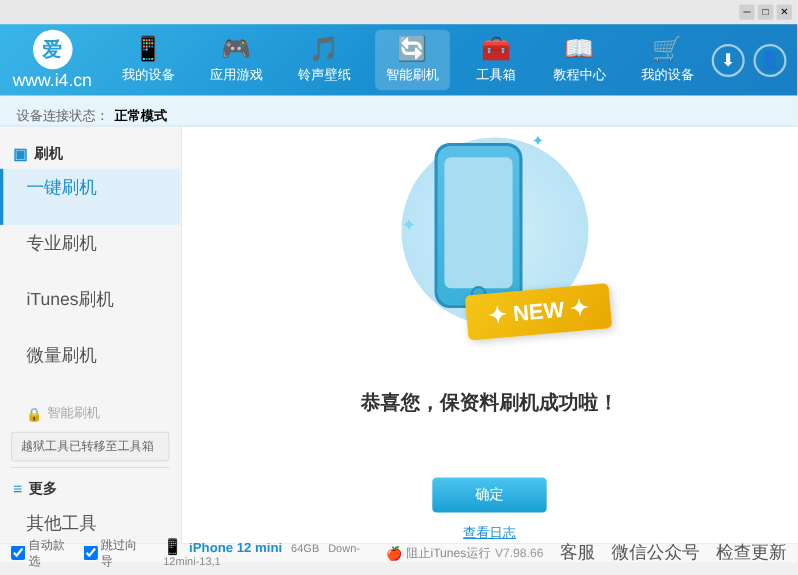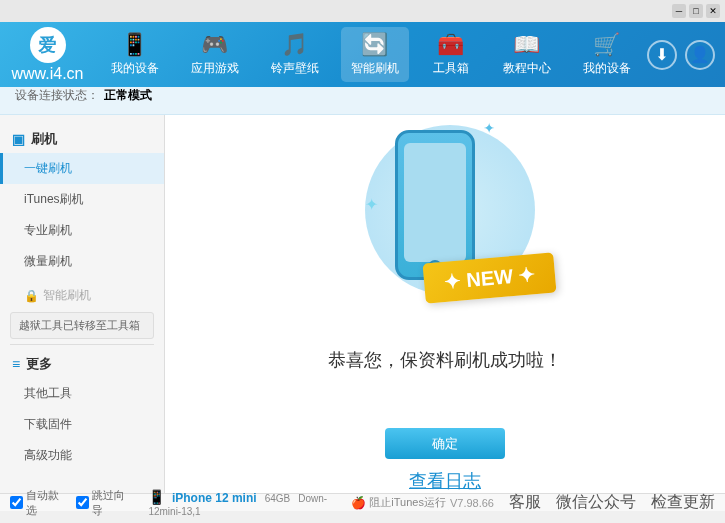--- a/index.html
+++ b/index.html
@@ -62,21 +62,21 @@
       width: 30px; height: 30px; border-radius: 50%;
       border: 2px solid rgba(255,255,255,0.6);
       display: flex; align-items: center; justify-content: center;
       color: white; cursor: pointer; font-size: 16px;
     }
 
     
     .status-bar {
       height: 28px;
       background: #e8f4fb;
-      display: flex; align-items: flex-start;
+      display: flex; align-items: flex-end;
       padding: 0 15px;
       border-bottom: 1px solid #d0e8f5;
       font-size: 12px; color: #333;
     }
     .status-label { color: #666; }
     .status-value { color: #000000; font-weight: bold; margin-left: 5px; }
 
     
     .main-area {
       display: flex;
@@ -92,22 +92,22 @@
       padding: 5px 0;
     }
     .sidebar-section { margin: 5px 0; }
     .sidebar-header {
       display: flex; align-items: center;
       padding: 5px 12px;
       font-size: 13px; color: #333; font-weight: bold;
     }
     .sidebar-header-icon { margin-right: 6px; color: #1a8fd1; font-size: 14px; }
     .sidebar-item {
-      padding: 7px 12px 7px 24px;
-      font-size: 12px; color: #555; cursor: pointer;
+      padding: 7px 12px 23px 24px;
+      font-size: 16px; color: #555; cursor: pointer;
     }
     .sidebar-item.active {
       background: #e0f0fa;
       color: #1a8fd1;
       border-left: 3px solid #1a8fd1;
       padding-left: 21px;
     }
     .sidebar-disabled {
       padding: 5px 12px 5px 24px;
       font-size: 12px; color: #aaa;
@@ -191,35 +191,35 @@
     .new-banner::before {
       content: '✦ ';
     }
     .new-banner::after {
       content: ' ✦';
     }
 
     
     .success-text {
       font-size: 18px; color: #333;
-      margin-bottom: 20px; font-weight: 400;
+      margin-bottom: 20px; font-weight: 700;
     }
 
     
     .confirm-btn {
-      width: 120px; height: 32px;
+      width: 104px; height: 32px;
       background: linear-gradient(180deg, #4bc4f0 0%, #1a9fd4 100%);
       color: white; border: none;
       border-radius: 4px; font-size: 13px;
       cursor: pointer; margin-bottom: 10px;
       font-family: inherit;
       margin-top: 36px;
     }
     .sub-link {
-      font-size: 18px; color: #1a8fd1; cursor: pointer; text-decoration: underline;
+      font-size: 12px; color: #1a8fd1; cursor: pointer; text-decoration: underline;
     }
 
     
     .bottom-bar {
       height: 18px;
       background: #f8f8f8;
       border-top: 1px solid #ddd;
       display: flex; align-items: center;
       padding: 0 10px;
       font-size: 11px; color: #666;
@@ -310,24 +310,24 @@
 
     <div class="sidebar-section">
       <div class="sidebar-header">
         <span class="sidebar-header-icon">▣</span>
         <span>刷机</span>
       </div>
       <div class="sidebar-item active">
         <span>一键刷机</span>
       </div>
       <div class="sidebar-item">
+        <span>专业刷机</span>
+      </div>
+      <div class="sidebar-item">
         <span>iTunes刷机</span>
-      </div>
-      <div class="sidebar-item">
-        <span>专业刷机</span>
       </div>
       <div class="sidebar-item">
         <span>微量刷机</span>
       </div>
     </div>
 
     <div class="sidebar-section">
       <div class="sidebar-disabled">
         <span>🔒</span>
         <span>智能刷机</span>

